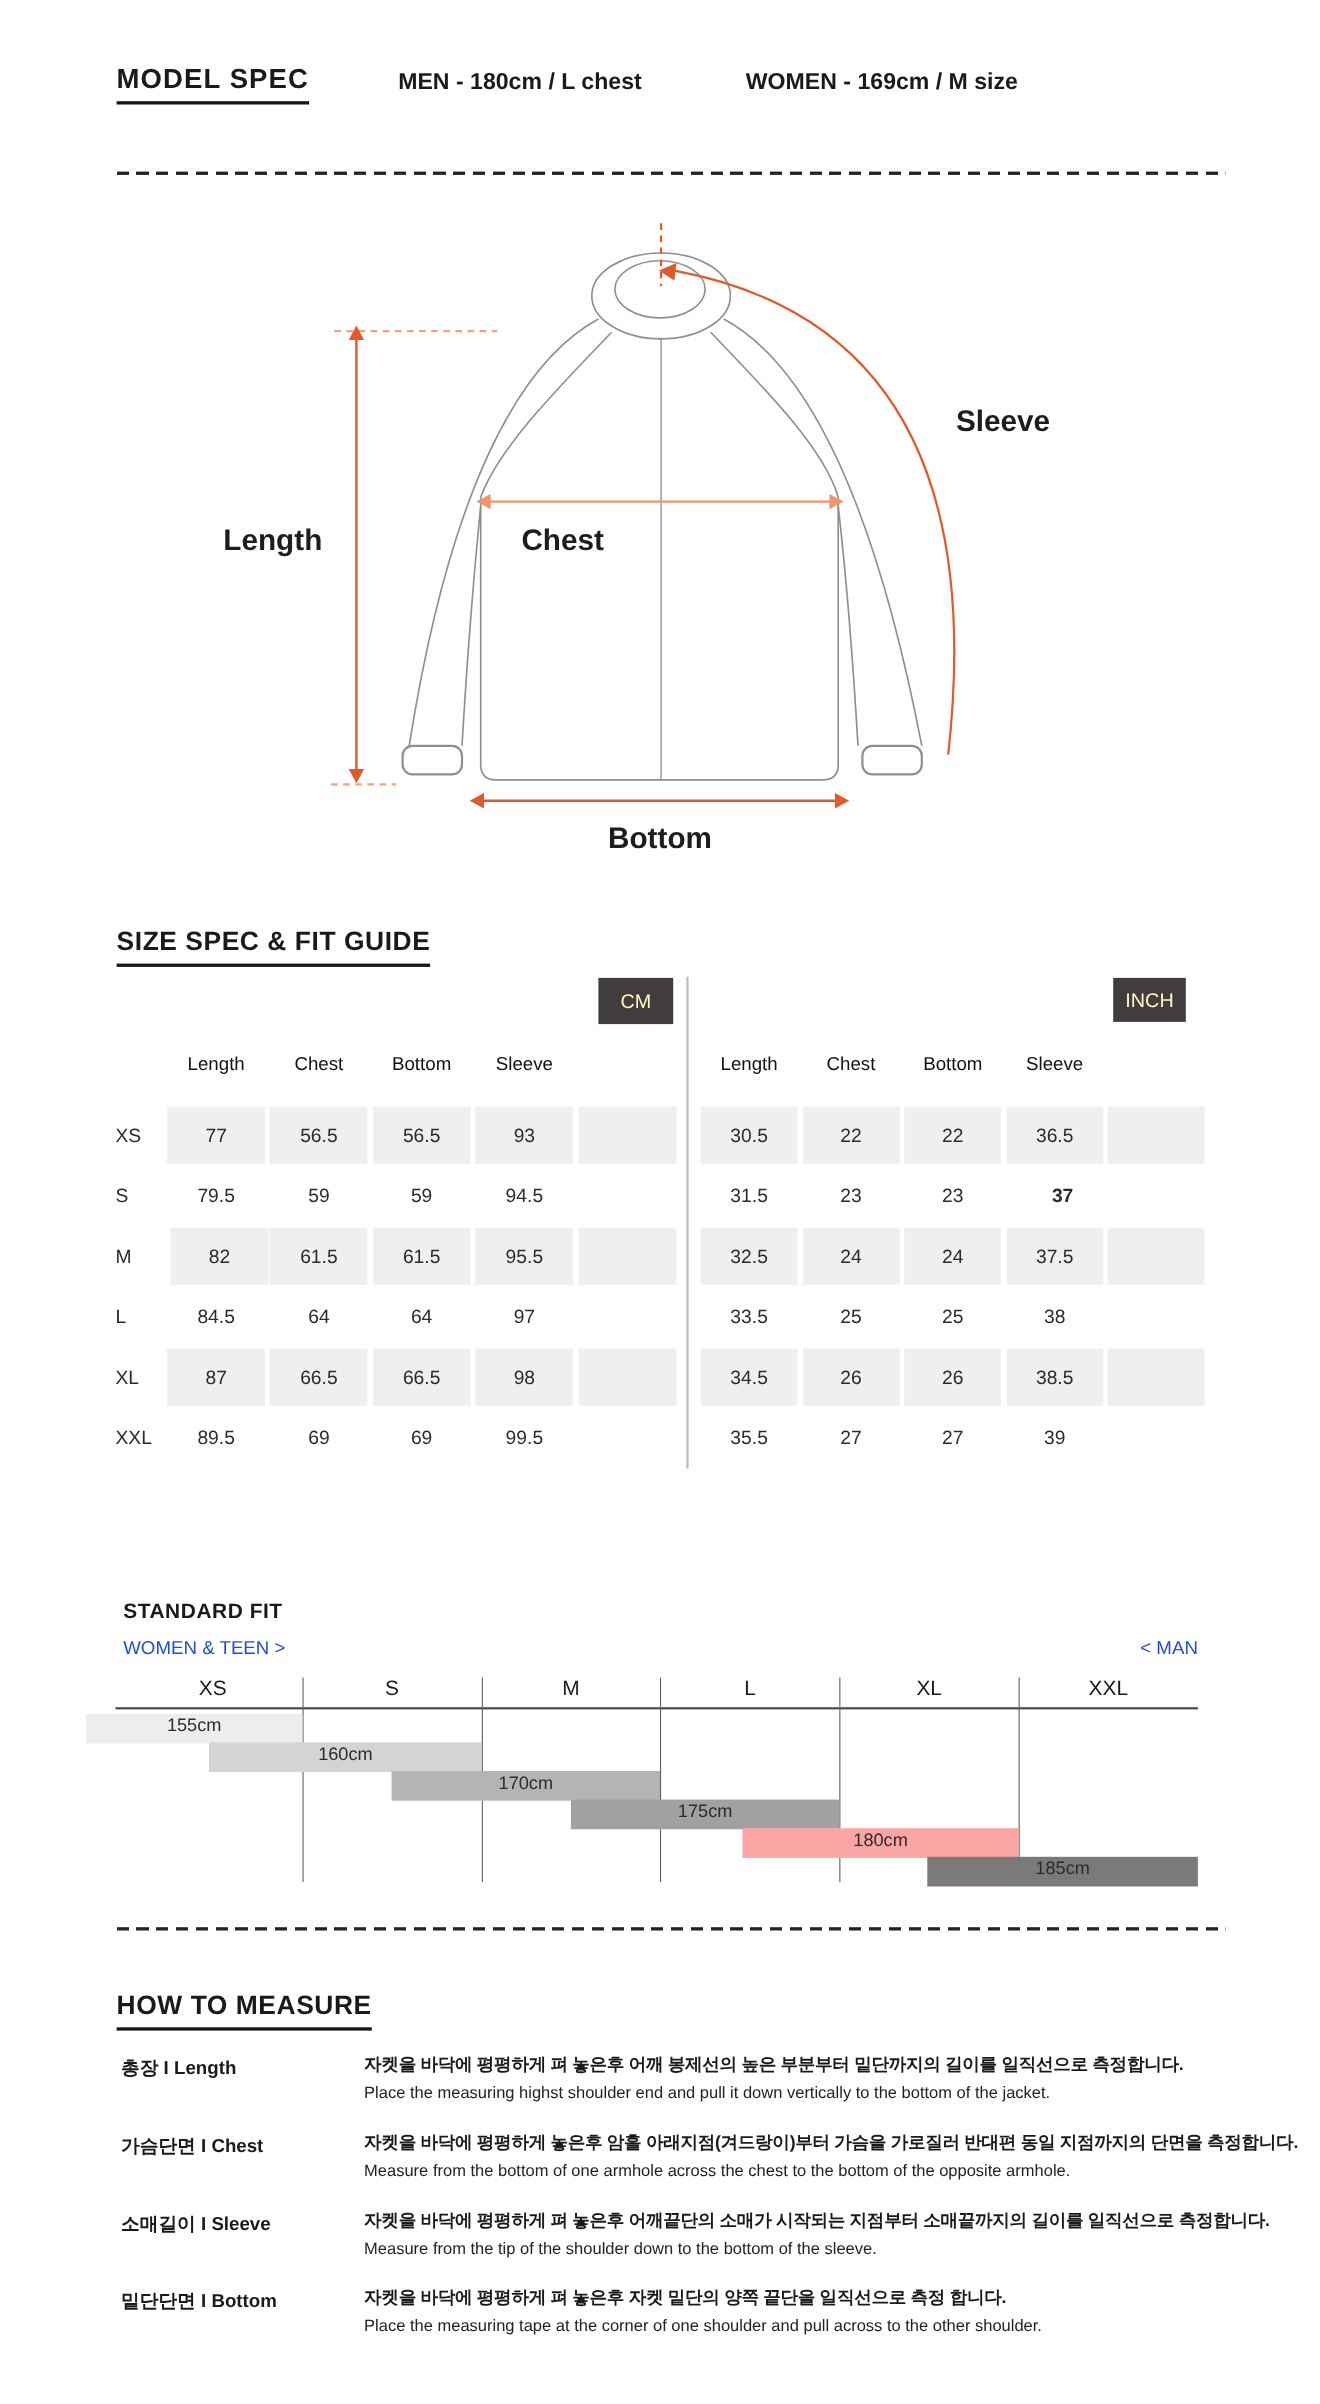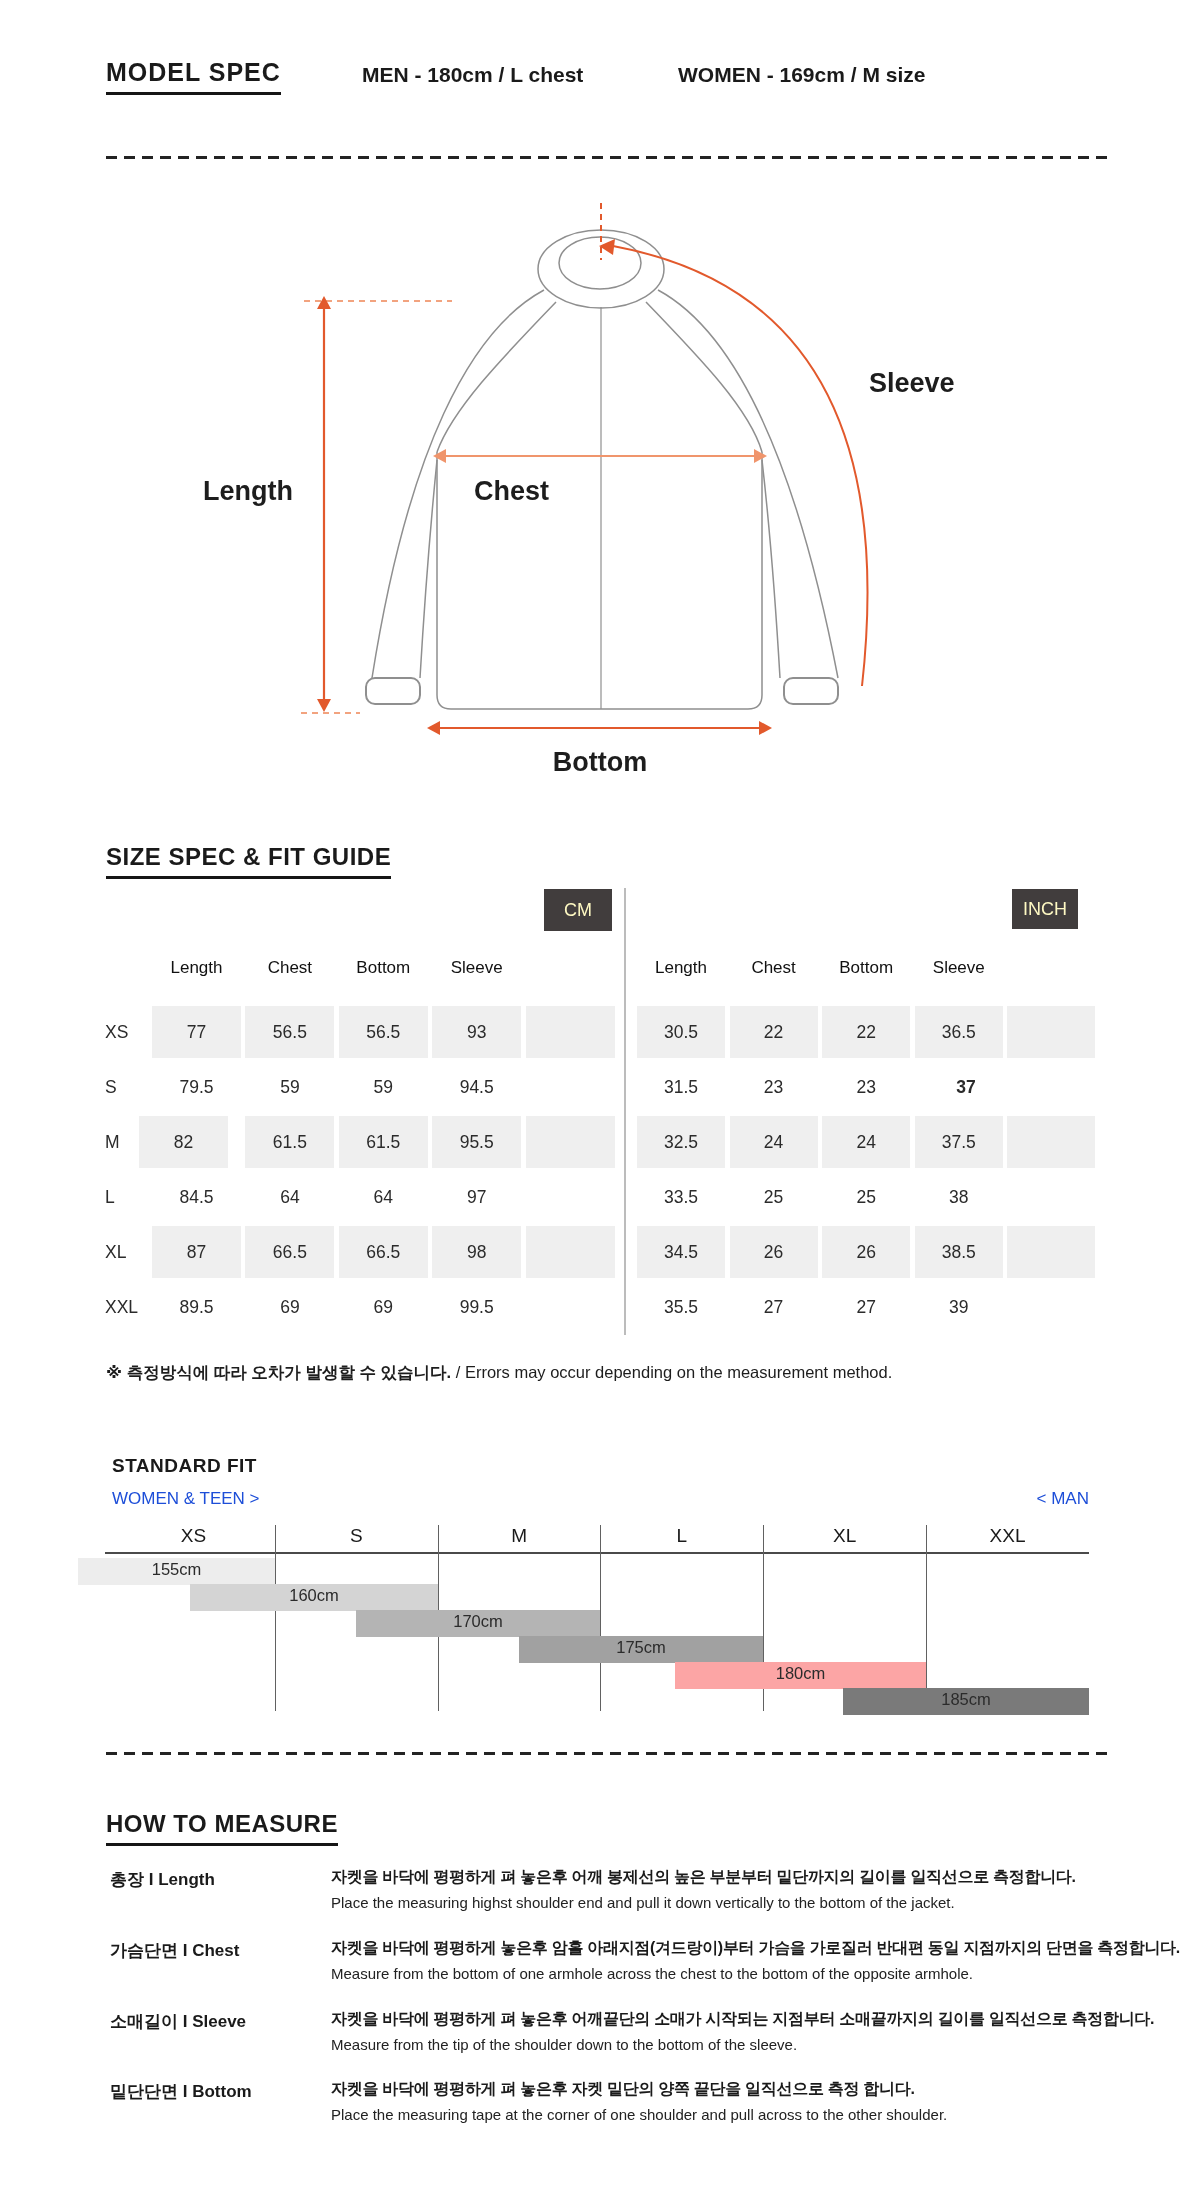--- a/index.html
+++ b/index.html
@@ -123,21 +123,21 @@
       <div class="tbl-cell gray" style="left: 263.8px; top: 51px; width: 89px;">56.5</div>
       <div class="tbl-cell gray" style="left: 357.2px; top: 51px; width: 89px;">93</div>
       <div class="tbl-cell gray" style="left: 450.6px; top: 51px; width: 89px;"></div>
       <div class="tbl-size" style="left: 30px; top: 106px;">S</div>
       <div class="tbl-cell" style="left: 77px; top: 106px; width: 89px;">79.5</div>
       <div class="tbl-cell" style="left: 170.4px; top: 106px; width: 89px;">59</div>
       <div class="tbl-cell" style="left: 263.8px; top: 106px; width: 89px;">59</div>
       <div class="tbl-cell" style="left: 357.2px; top: 106px; width: 89px;">94.5</div>
       <div class="tbl-cell" style="left: 450.6px; top: 106px; width: 89px;"></div>
       <div class="tbl-size" style="left: 30px; top: 161px;">M</div>
-      <div class="tbl-cell gray" style="left: 64px; top: 161px; width: 89px;">82</div>
+      <div class="tbl-cell gray" style="left: 80px; top: 161px; width: 89px;">82</div>
       <div class="tbl-cell gray" style="left: 170.4px; top: 161px; width: 89px;">61.5</div>
       <div class="tbl-cell gray" style="left: 263.8px; top: 161px; width: 89px;">61.5</div>
       <div class="tbl-cell gray" style="left: 357.2px; top: 161px; width: 89px;">95.5</div>
       <div class="tbl-cell gray" style="left: 450.6px; top: 161px; width: 89px;"></div>
       <div class="tbl-size" style="left: 30px; top: 216px;">L</div>
       <div class="tbl-cell" style="left: 77px; top: 216px; width: 89px;">84.5</div>
       <div class="tbl-cell" style="left: 170.4px; top: 216px; width: 89px;">64</div>
       <div class="tbl-cell" style="left: 263.8px; top: 216px; width: 89px;">64</div>
       <div class="tbl-cell" style="left: 357.2px; top: 216px; width: 89px;">97</div>
       <div class="tbl-cell" style="left: 450.6px; top: 216px; width: 89px;"></div>
@@ -184,23 +184,20 @@
       <div class="tbl-cell gray" style="left: 192.2px; top: 271px; width: 88px;">26</div>
       <div class="tbl-cell gray" style="left: 284.8px; top: 271px; width: 88px;">38.5</div>
       <div class="tbl-cell gray" style="left: 377.4px; top: 271px; width: 88px;"></div>
       <div class="tbl-cell" style="left: 7px; top: 326px; width: 88px;">35.5</div>
       <div class="tbl-cell" style="left: 99.6px; top: 326px; width: 88px;">27</div>
       <div class="tbl-cell" style="left: 192.2px; top: 326px; width: 88px;">27</div>
       <div class="tbl-cell" style="left: 284.8px; top: 326px; width: 88px;">39</div>
       <div class="tbl-cell" style="left: 377.4px; top: 326px; width: 88px;"></div>
     </div>
 
-  <div class="abs note" style="left:106px;top:1362px;">
-    <span class="kr">※ 측정방식에 따라 오차가 발생할 수 있습니다.</span><span> / Errors may occur depending on the measurement method.</span>
-  </div>
 
   <div class="abs fit-title" style="left:112px;top:1455px;">STANDARD FIT</div>
   <div class="abs fit-captions" style="left:112px;top:1489px;width:977px;">
     <span>WOMEN &amp; TEEN &gt;</span>
     <span>&lt; MAN</span>
   </div>
   <div class="abs" id="fit-chart" style="left:0;top:1525px;width:1200px;height:200px;">
       <div class="fit-size-label" style="left: 112px; width: 162.83px;">XS</div>
       <div class="fit-size-label" style="left: 274.83px; width: 162.83px;">S</div>
       <div class="fit-size-label" style="left: 437.66px; width: 162.83px;">M</div>

